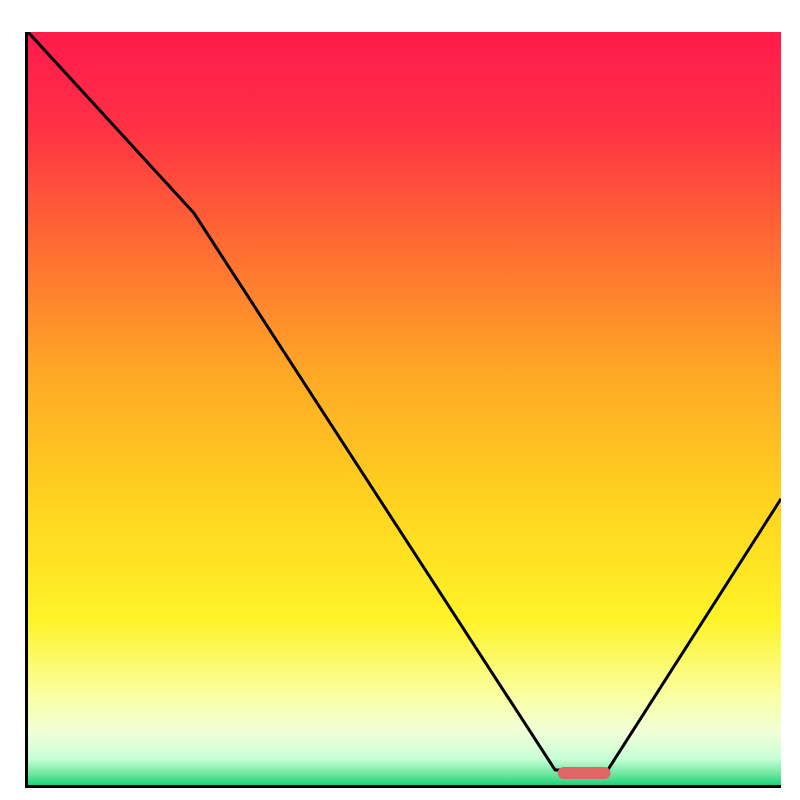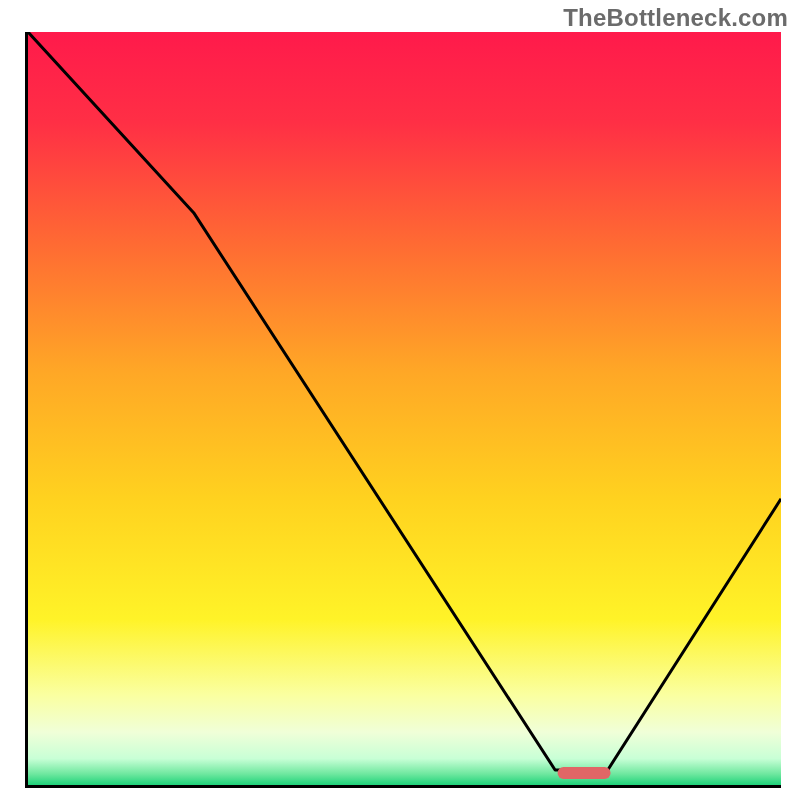--- a/index.html
+++ b/index.html
@@ -48,21 +48,20 @@
     position: absolute;
     height: 12px;
     border-radius: 6px;
     background: #e06666;
     transform: translate(-50%, -50%);
   }
 </style>
 </head>
 <body>
 <div class="frame">
-  <div class="watermark">TheBottleneck.com</div>
   <div class="plot-area">
     <svg class="bg" id="bg-svg" viewBox="0 0 756 756" preserveAspectRatio="none">
       <defs>
         <linearGradient id="grad" x1="0" y1="0" x2="0" y2="1">
             <stop offset="0%" stop-color="#ff1a4b"></stop>
             <stop offset="12%" stop-color="#ff2f45"></stop>
             <stop offset="28.000000000000004%" stop-color="#ff6a33"></stop>
             <stop offset="45%" stop-color="#ffa726"></stop>
             <stop offset="62%" stop-color="#ffd21f"></stop>
             <stop offset="78%" stop-color="#fff328"></stop>

